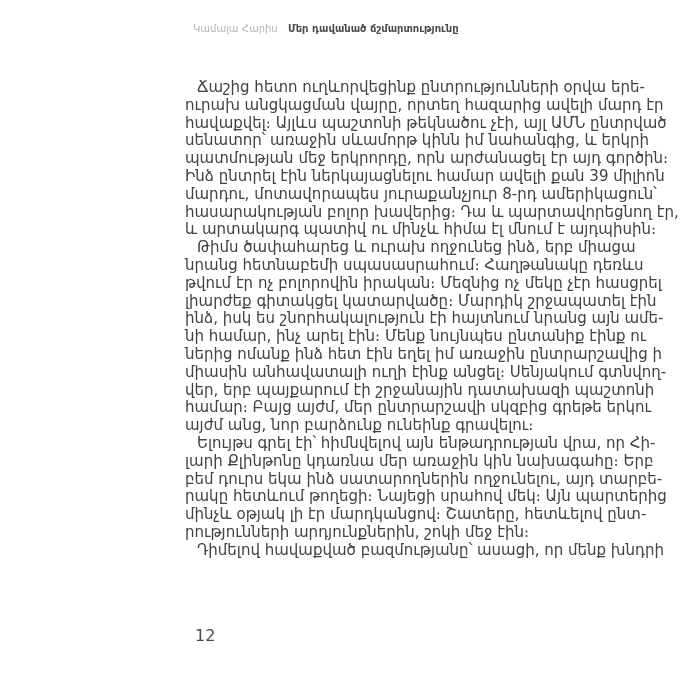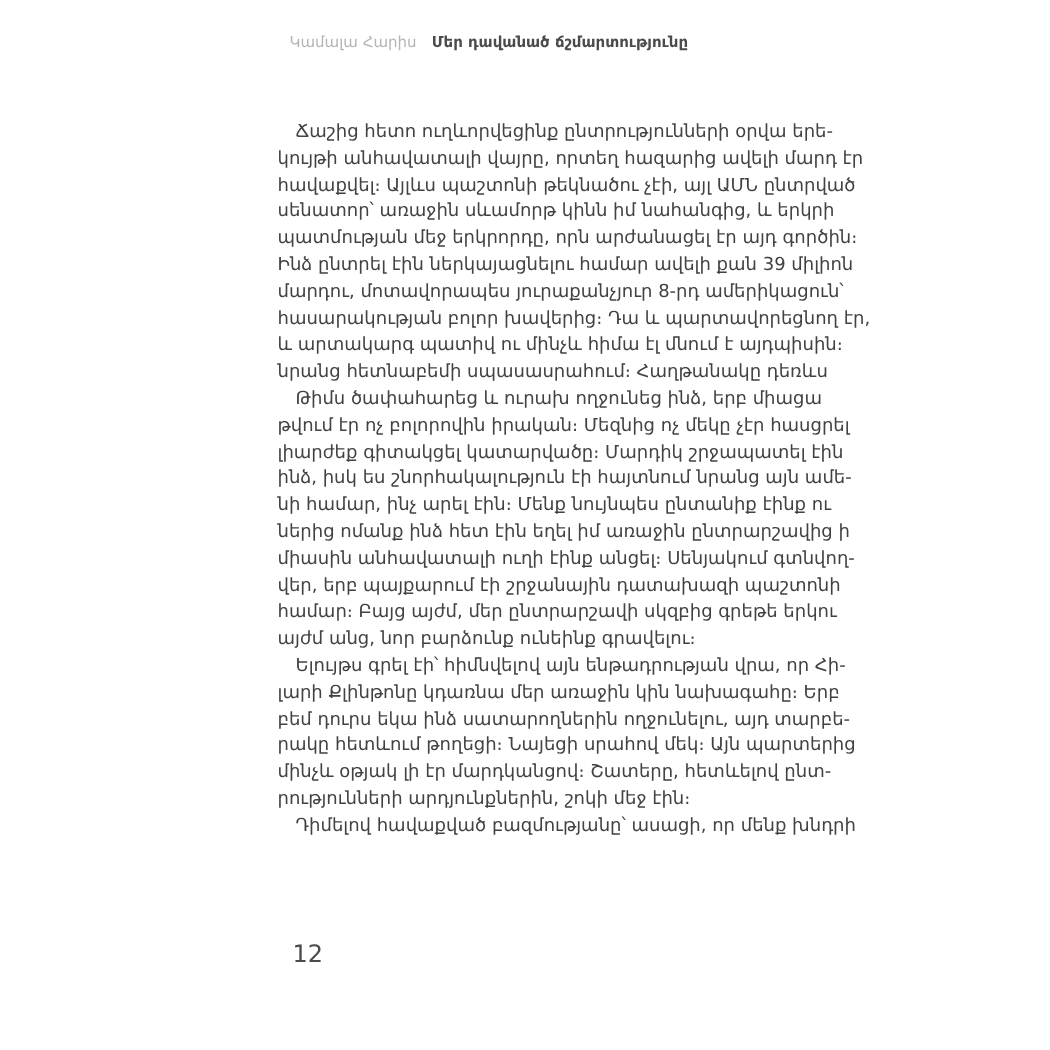--- a/index.html
+++ b/index.html
@@ -31,21 +31,21 @@
     color: #4b4b4b;
     font-weight: 600;
     margin-left: 7px;
   }
   .body-text {
     position: absolute;
     top: 79px;
     left: 185px;
     width: 344px;
     color: #424242;
-    font-size: 12px;
+    font-size: 15px;
   }
   .line {
     height: 17.8px;
     line-height: 17.8px;
     text-align: justify;
     text-align-last: justify;
     white-space: nowrap;
   }
   .line.last {
     text-align-last: left;
@@ -66,30 +66,30 @@
 
 <div class="page">
 
   <div class="running-header">
     <span class="author">Կամալա Հարիս</span>
     <span class="book-title">Մեր դավանած ճշմարտությունը</span>
   </div>
 
   <div class="body-text">
       <div class="line indent">Ճաշից հետո ուղևորվեցինք ընտրությունների օրվա երե-</div>
-      <div class="line">կույթի անհավատալի վայրը, որտեղ հազարից ավելի մարդ էր</div>
+      <div class="line">ուրախ անցկացման վայրը, որտեղ հազարից ավելի մարդ էր</div>
       <div class="line">հավաքվել։ Այլևս պաշտոնի թեկնածու չէի, այլ ԱՄՆ ընտրված</div>
       <div class="line">սենատոր՝ առաջին սևամորթ կինն իմ նահանգից, և երկրի</div>
       <div class="line">պատմության մեջ երկրորդը, որն արժանացել էր այդ գործին։</div>
       <div class="line">Ինձ ընտրել էին ներկայացնելու համար ավելի քան 39 միլիոն</div>
       <div class="line">մարդու, մոտավորապես յուրաքանչյուր 8-րդ ամերիկացուն՝</div>
       <div class="line">հասարակության բոլոր խավերից։ Դա և պարտավորեցնող էր,</div>
       <div class="line last">և արտակարգ պատիվ ու մինչև հիմա էլ մնում է այդպիսին։</div>
+      <div class="line indent">Թիմս ծափահարեց և ուրախ ողջունեց ինձ, երբ միացա</div>
       <div class="line">նրանց հետնաբեմի սպասասրահում։ Հաղթանակը դեռևս</div>
-      <div class="line indent">Թիմս ծափահարեց և ուրախ ողջունեց ինձ, երբ միացա</div>
       <div class="line">թվում էր ոչ բոլորովին իրական։ Մեզնից ոչ մեկը չէր հասցրել</div>
       <div class="line">լիարժեք գիտակցել կատարվածը։ Մարդիկ շրջապատել էին</div>
       <div class="line">ինձ, իսկ ես շնորհակալություն էի հայտնում նրանց այն ամե-</div>
       <div class="line">նի համար, ինչ արել էին։ Մենք նույնպես ընտանիք էինք ու</div>
       <div class="line">ներից ոմանք ինձ հետ էին եղել իմ առաջին ընտրարշավից ի</div>
       <div class="line">միասին անհավատալի ուղի էինք անցել։ Սենյակում գտնվող-</div>
       <div class="line">վեր, երբ պայքարում էի շրջանային դատախազի պաշտոնի</div>
       <div class="line">համար։ Բայց այժմ, մեր ընտրարշավի սկզբից գրեթե երկու</div>
       <div class="line last">այժմ անց, նոր բարձունք ունեինք գրավելու։</div>
       <div class="line indent">Ելույթս գրել էի՝ հիմնվելով այն ենթադրության վրա, որ Հի-</div>

